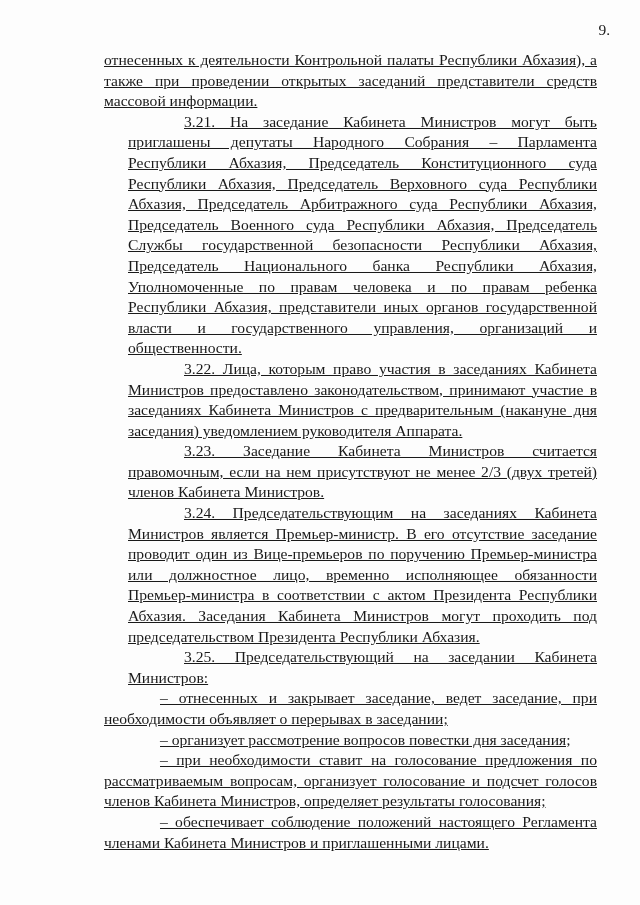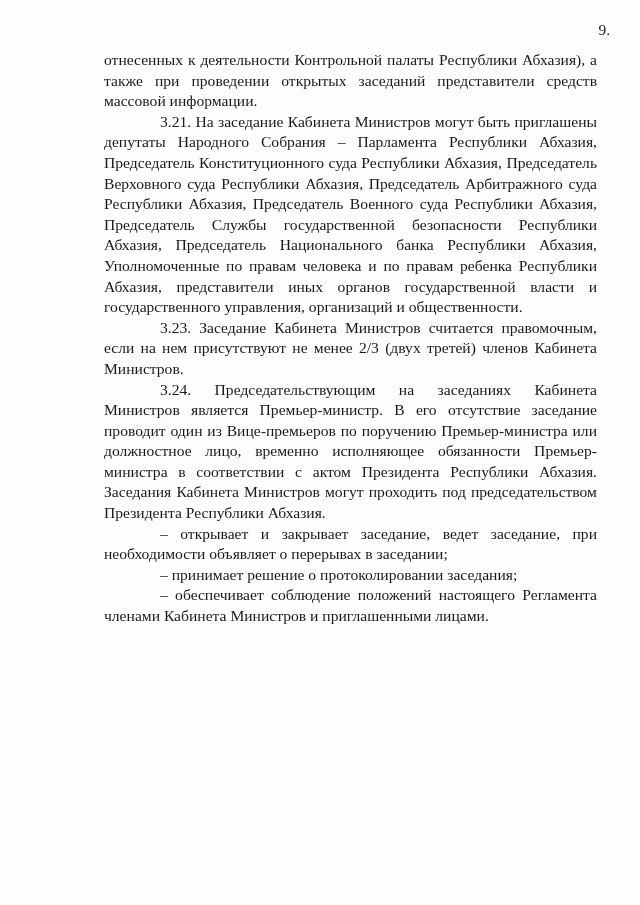--- a/index.html
+++ b/index.html
@@ -28,35 +28,40 @@
       left: 104px;
       top: 50px;
       width: 493px;
       font-size: 15.6px;
       line-height: 20.6px;
     }
     .para {
       margin: 0;
       text-align: justify;
       text-indent: 0;
+      text-decoration: underline;
     }
     .para.indent {
       text-indent: 56px;
+      margin-left: 24px;
     }
     .para.dash {
       text-indent: 56px;
     }
   </style>
 </head>
 <body>
 
 <div class="page-number">9.</div>
 
 <div class="content">
   <p class="para">отнесенных к деятельности Контрольной палаты Республики Абхазия), а также при проведении открытых заседаний представители средств массовой информации.</p>
   <p class="para indent">3.21. На заседание Кабинета Министров могут быть приглашены депутаты Народного Собрания – Парламента Республики Абхазия, Председатель Конституционного суда Республики Абхазия, Председатель Верховного суда Республики Абхазия, Председатель Арбитражного суда Республики Абхазия, Председатель Военного суда Республики Абхазия, Председатель Службы государственной безопасности Республики Абхазия, Председатель Национального банка Республики Абхазия, Уполномоченные по правам человека и по правам ребенка Республики Абхазия, представители иных органов государственной власти и государственного управления, организаций и общественности.</p>
+  <p class="para indent">3.22. Лица, которым право участия в заседаниях Кабинета Министров предоставлено законодательством, принимают участие в заседаниях Кабинета Министров с предварительным (накануне дня заседания) уведомлением руководителя Аппарата.</p>
   <p class="para indent">3.23. Заседание Кабинета Министров считается правомочным, если на нем присутствуют не менее 2/3 (двух третей) членов Кабинета Министров.</p>
   <p class="para indent">3.24. Председательствующим на заседаниях Кабинета Министров является Премьер-министр. В его отсутствие заседание проводит один из Вице-премьеров по поручению Премьер-министра или должностное лицо, временно исполняющее обязанности Премьер-министра в соответствии с актом Президента Республики Абхазия. Заседания Кабинета Министров могут проходить под председательством Президента Республики Абхазия.</p>
-  <p class="para dash">– открывает и закрывает заседание, ведет заседание, при необходимости объявляет о перерывах в заседании;</p>
-  <p class="para dash">– принимает решение о протоколировании заседания;</p>
+  <p class="para indent">3.25. Председательствующий на заседании Кабинета Министров:</p>
+  <p class="para dash">– отнесенных и закрывает заседание, ведет заседание, при необходимости объявляет о перерывах в заседании;</p>
+  <p class="para dash">–  организует рассмотрение вопросов повестки дня заседания;</p>
+  <p class="para dash">– при необходимости ставит на голосование предложения по рассматриваемым вопросам, организует голосование и подсчет голосов членов Кабинета Министров, определяет результаты голосования;</p>
   <p class="para dash">– обеспечивает соблюдение положений настоящего Регламента членами Кабинета Министров и приглашенными лицами.</p>
 
 </div>
 
 </body></html>

